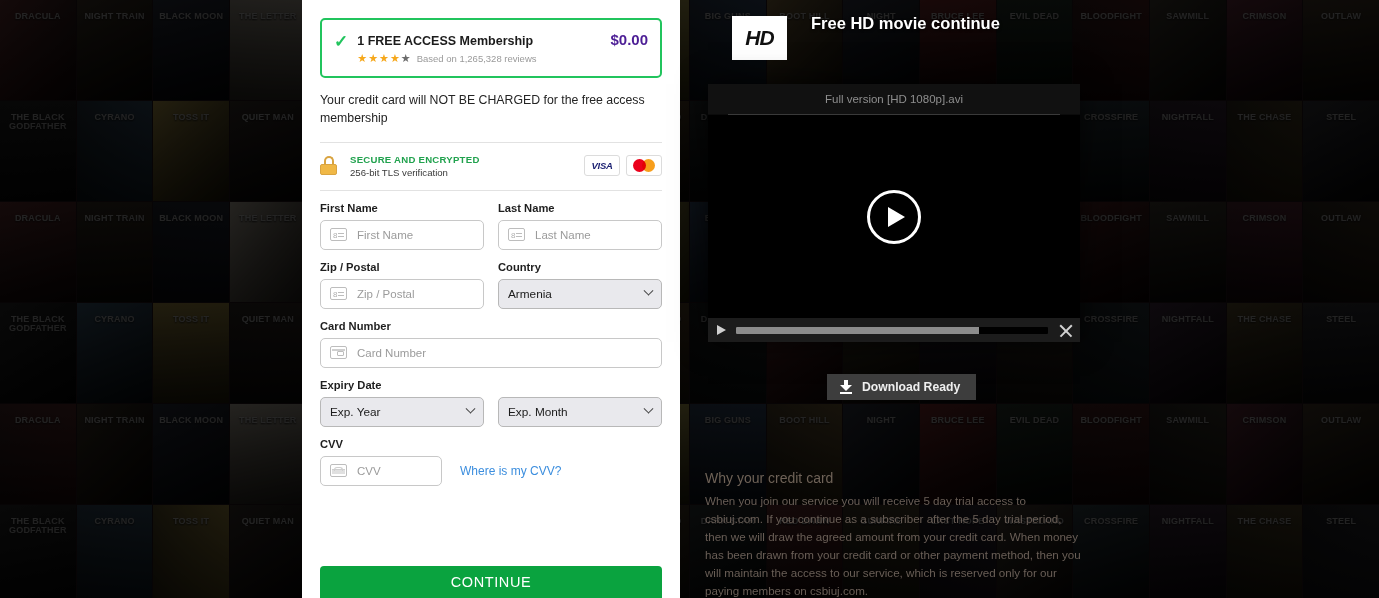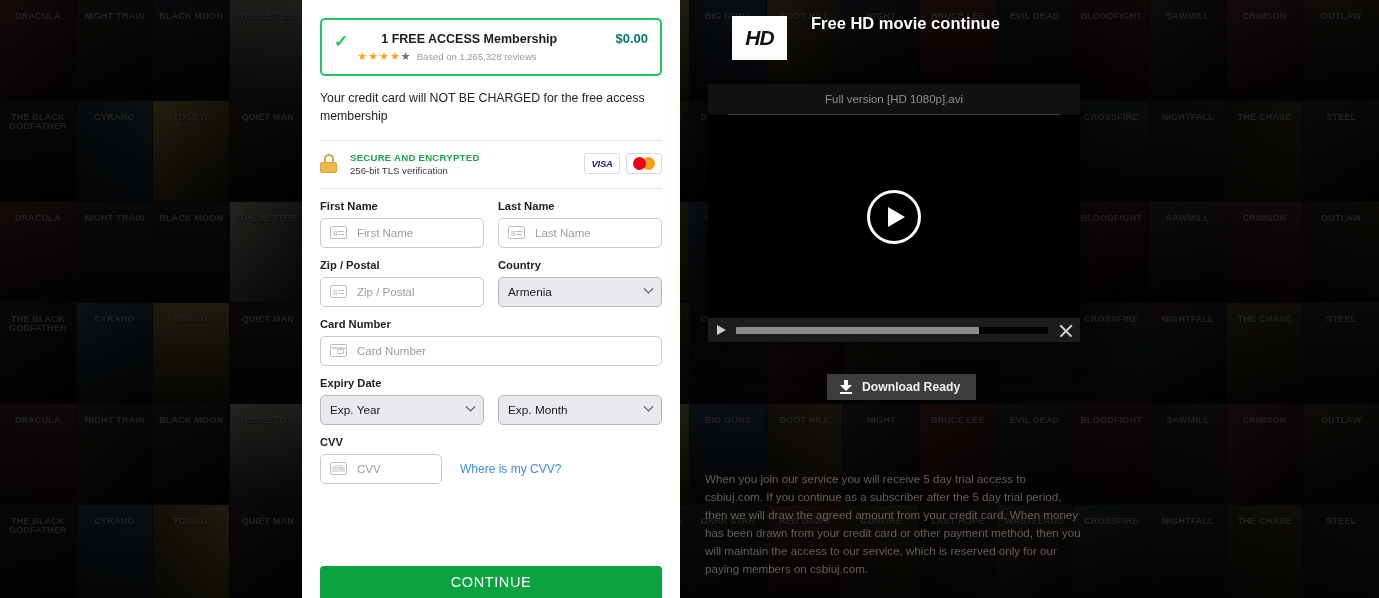--- a/index.html
+++ b/index.html
@@ -63,24 +63,24 @@
     align-items: flex-start;
     gap: 9px;
   }
   .check-glyph {
     color: #21c45d; font-size: 17px; font-weight: bold;
     line-height: 1; margin-top: 2px;
   }
   #membership-card .body { flex: 1; min-width: 0; }
   .mc-toprow {
     display: flex; justify-content: space-between;
-    align-items: baseline; gap: 8px; margin-left: 24px;
+    align-items: baseline; gap: 8px;
   }
   #membership-title { font-size: 12.5px; font-weight: bold; color: #1b1b1b; }
-  #membership-price { font-size: 13px; font-weight: bold; color: #0f766e; }
+  #membership-price { font-size: 15px; font-weight: bold; color: #4c1d95; }
   .mc-rating { display: flex; align-items: center; gap: 6px; margin-top: 5px; }
   .stars { display: flex; gap: 1px; font-size: 11px; line-height: 1; }
   .star-on { color: #f6a81c; }
   .star-off { color: #6d6d6d; }
   #review-count { font-size: 9.5px; color: #9a9a9a; }
 
   
   #charge-notice {
     margin-top: 14px;
     font-size: 12.3px; color: #242424; line-height: 1.45;
@@ -778,14 +778,15 @@
 <button id="download-button">
   <span class="dl-icon">
     <span class="stem"></span>
       <span class="arr"></span>
       <span class="base"></span>
   </span>
   <span>Download Ready</span>
 </button>
 
 <div id="why-block">
+  <div id="why-title">Why your credit card</div>
   <div id="why-text">When you join our service you will receive 5 day trial access to csbiuj.com. If you continue as a subscriber after the 5 day trial period, then we will draw the agreed amount from your credit card. When money has been drawn from your credit card or other payment method, then you will maintain the access to our service, which is reserved only for our paying members on csbiuj.com.</div>
 </div>
 
 </body></html>

